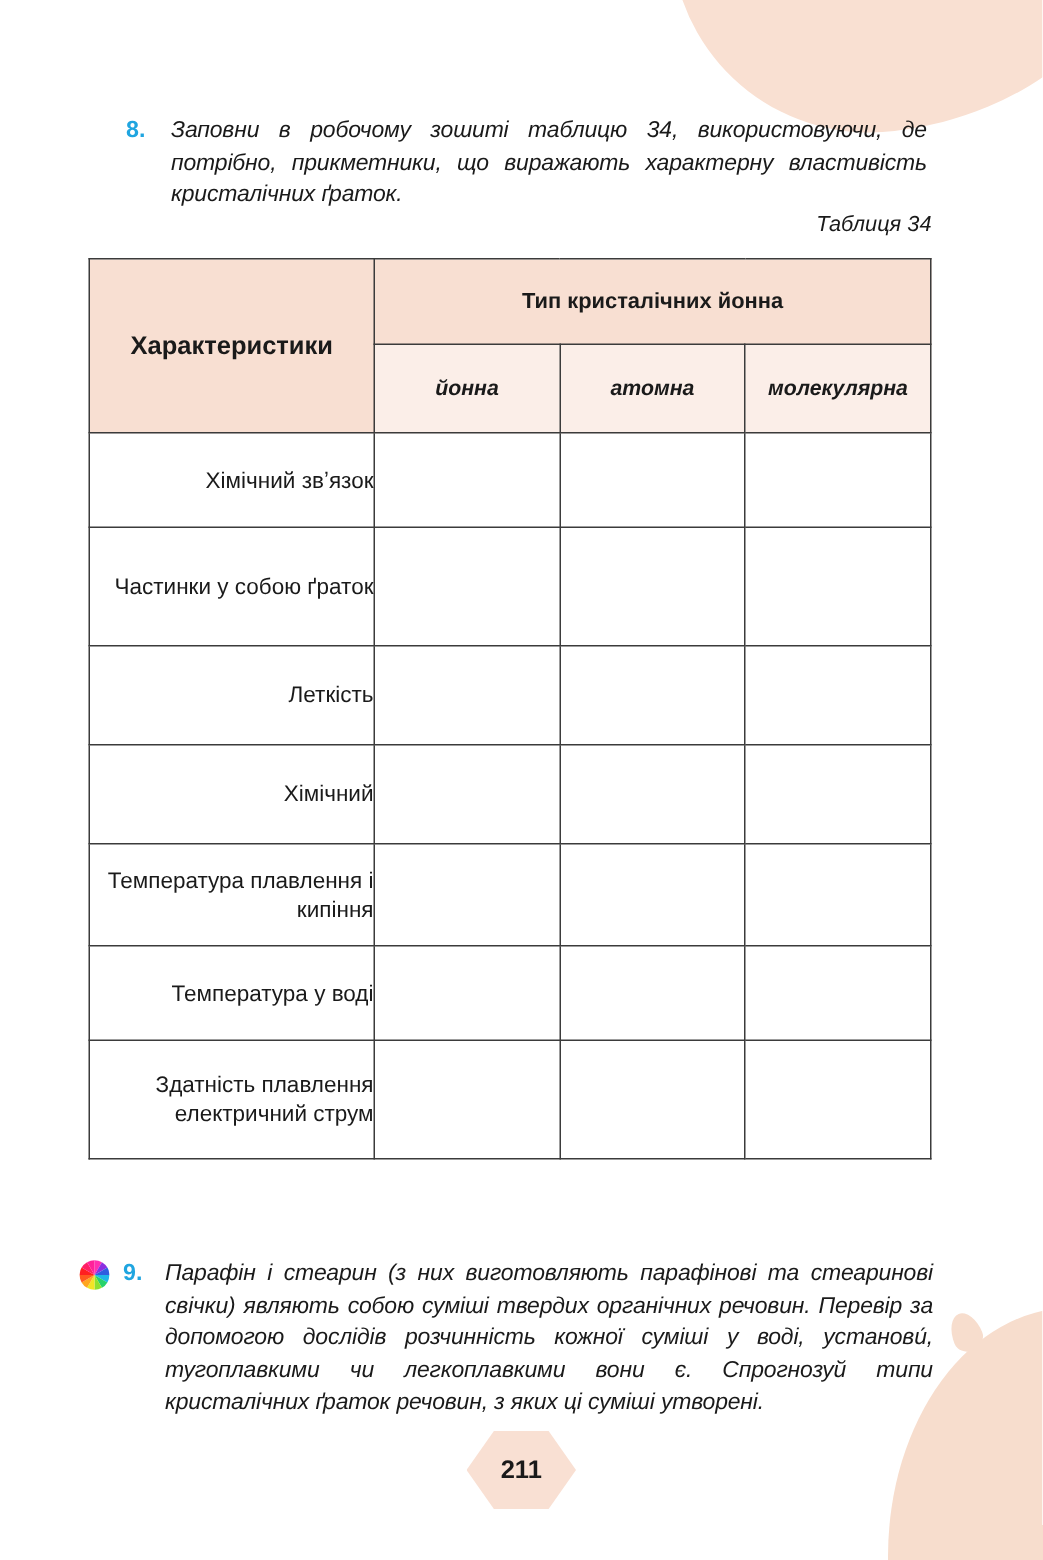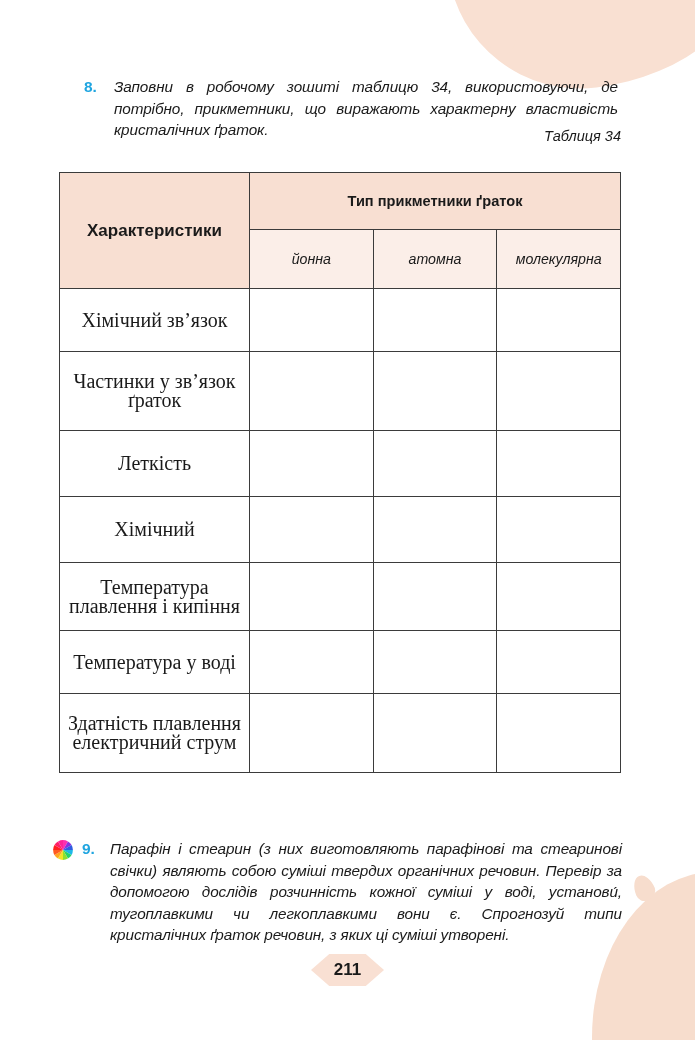--- a/index.html
+++ b/index.html
@@ -98,21 +98,21 @@
     width: 22px;
     height: 22px;
     margin-top: 1px;
     margin-right: 8px;
   }
 
   
   .table-caption {
     position: absolute;
     left: 0;
-    top: 128px;
+    top: 142px;
     width: 621px;
     text-align: right;
     font-style: italic;
     font-size: 14.5px;
     color: #1a1a1a;
   }
 
   
   #grid-table {
     position: absolute;
@@ -139,46 +139,45 @@
   .th-type {
     background: #f8dfd2;
     text-align: center;
     font-weight: bold;
     font-size: 14.6px;
     height: 56px;
   }
   .th-sub {
     background: #fbeee8;
     text-align: center;
-    font-weight: normal;
+    font-weight: bold;
     font-style: italic;
     font-size: 14.2px;
     height: 58px;
   }
   .col-ion { width: 114px; }
   .col-atom { width: 116px; }
   .col-mol { width: 143px; }
 
   .row-label {
-    text-align: center;
-    font-size: 20px;
+    text-align: right;
+    font-size: 15px;
     line-height: 19px;
     padding: 6px 8px 6px 10px;
     background: #ffffff;
-    font-family: Liberation Serif, serif;
   }
   .cell-blank { background: #ffffff; }
 
   
   .page-hex {
     position: absolute;
     left: 311px;
     top: 954px;
     width: 73px;
-    height: 32px;
+    height: 52px;
   }
   .page-hex-shape {
     position: absolute;
     inset: 0;
     background: #f9e0d3;
     clip-path: polygon(25% 0%, 75% 0%, 100% 50%, 75% 100%, 25% 100%, 0% 50%);
   }
   .page-hex-num {
     position: absolute;
     inset: 0;
@@ -204,37 +203,37 @@
     <span class="ex-num">8.</span>
     <span class="ex-body">Заповни в робочому зошиті таблицю 34, використовуючи, де потрібно, прикметники, що виражають характерну властивість кристалічних ґраток.</span>
   </div>
 
   <div class="table-caption">Таблиця 34</div>
 
   <table id="grid-table">
     <thead>
       <tr>
         <th class="th-char" rowspan="2">Характеристики</th>
-        <th class="th-type" colspan="3">Тип прикметники ґраток</th>
+        <th class="th-type" colspan="3">Тип кристалічних йонна</th>
       </tr>
       <tr>
         <th class="th-sub col-ion">йонна</th>
         <th class="th-sub col-atom">атомна</th>
         <th class="th-sub col-mol">молекулярна</th>
       </tr>
     </thead>
     <tbody>
       <tr style="height:63px">
         <td class="row-label">Хімічний звʼязок</td>
         <td class="cell-blank"></td>
         <td class="cell-blank"></td>
         <td class="cell-blank"></td>
       </tr>
       <tr style="height:79px">
-        <td class="row-label">Частинки у звʼязок ґраток</td>
+        <td class="row-label">Частинки у собою ґраток</td>
         <td class="cell-blank"></td>
         <td class="cell-blank"></td>
         <td class="cell-blank"></td>
       </tr>
       <tr style="height:66px">
         <td class="row-label">Леткість</td>
         <td class="cell-blank"></td>
         <td class="cell-blank"></td>
         <td class="cell-blank"></td>
       </tr>

